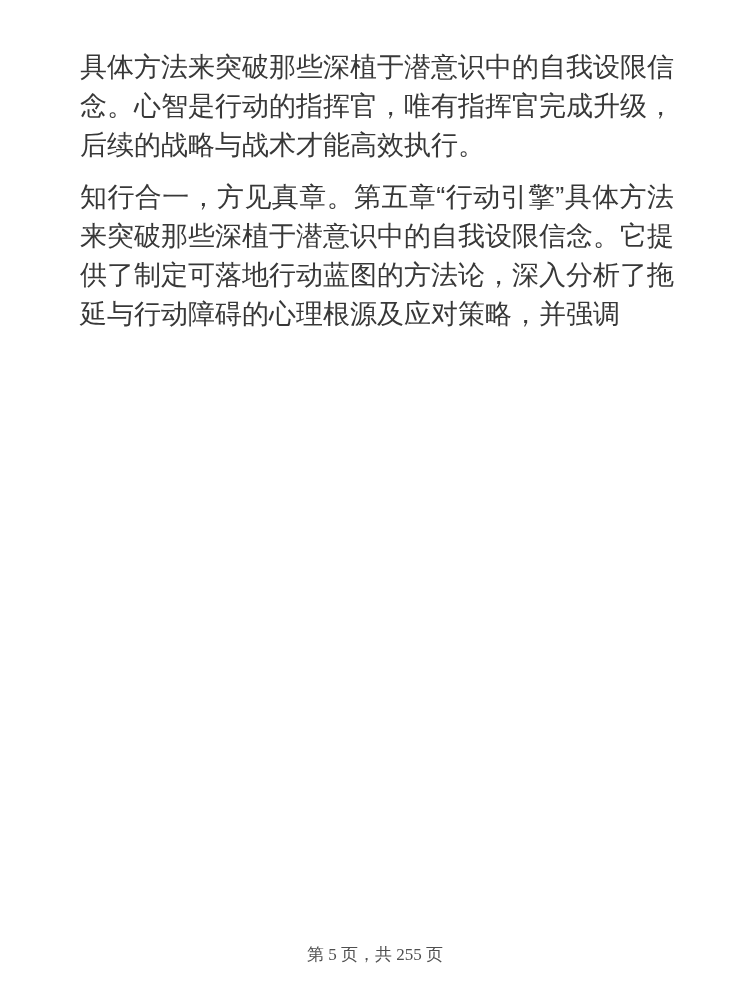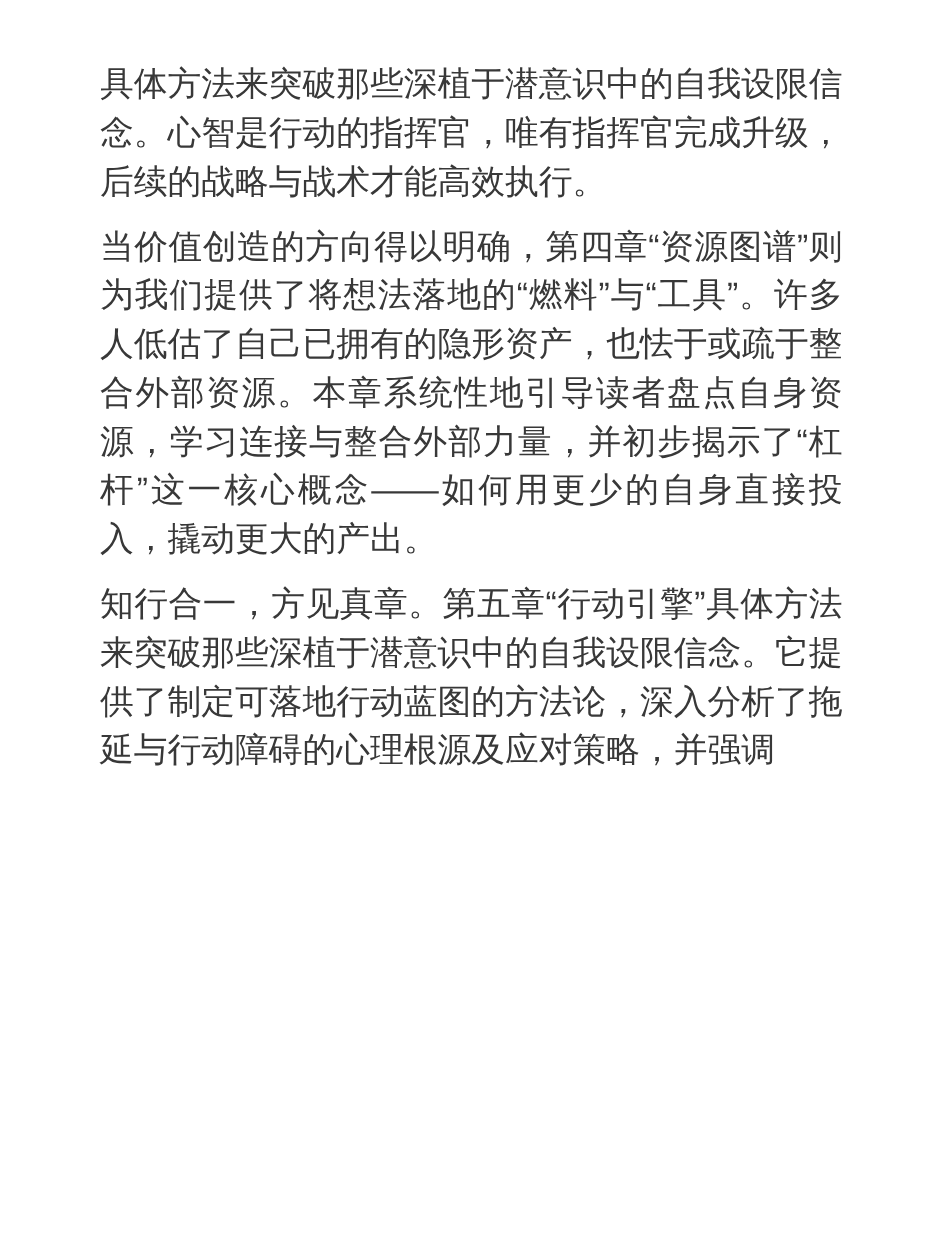--- a/index.html
+++ b/index.html
@@ -45,16 +45,18 @@
       line-height: 22px;
       color: #4f4f4f;
     }
   </style>
 </head>
 <body>
 
 <div class="page">
   <div class="content">
     <p>具体方法来突破那些深植于潜意识中的自我设限信念。心智是行动的指挥官，唯有指挥官完成升级，后续的战略与战术才能高效执行。</p>
-    <p>当价值创造的方向得以明确，第四章“资源图谱”则为我们提供了将想法落地的“燃料”与“工具”。许多人低估了自己已拥有的隐形资产，也怯于或疏于整合外部资源。本章系统性地引导读者盘点自身资源，学习连接与整合外部力量，并初步揭示了“杠杆”这一核心概念——如何用更少的自身直接投入，撬动更大的产出。</p>
     <p>知行合一，方见真章。第五章“行动引擎”具体方法来突破那些深植于潜意识中的自我设限信念。它提供了制定可落地行动蓝图的方法论，深入分析了拖延与行动障碍的心理根源及应对策略，并强调</p>
+  </div>
+  <div class="footer">
+    <span>第 5 页，共 255 页</span>
   </div>
 </div>
 
 </body></html>

